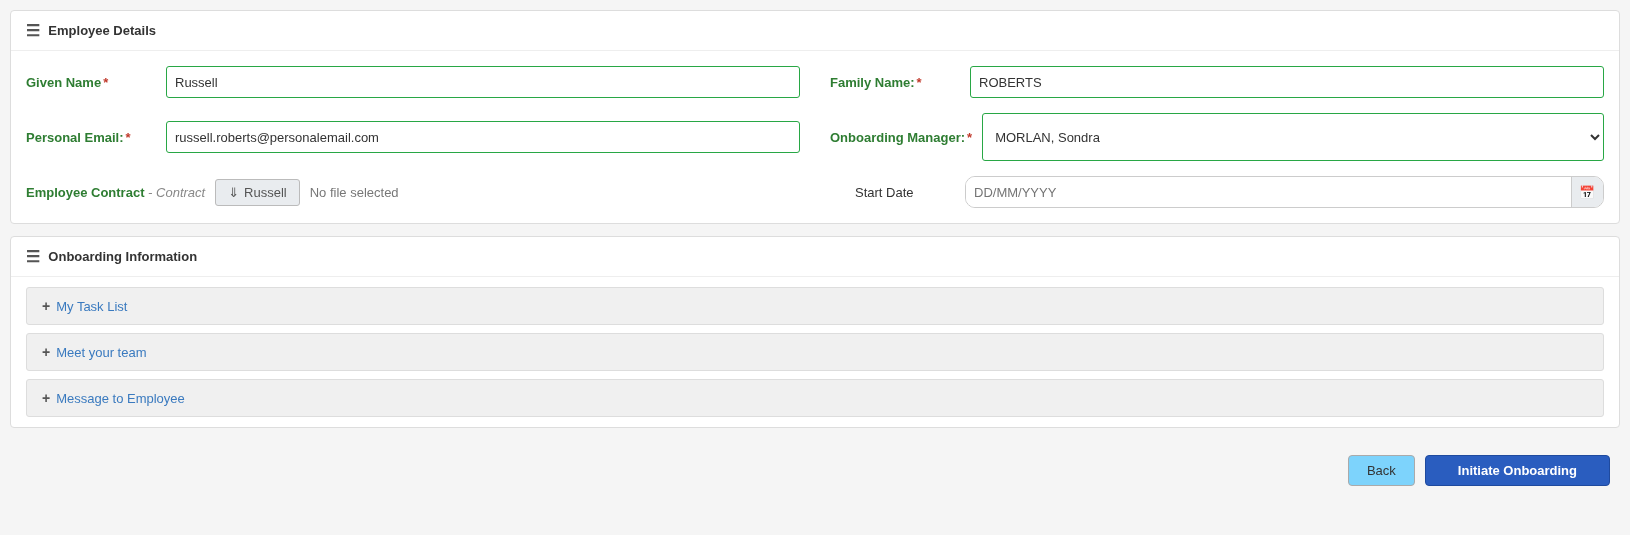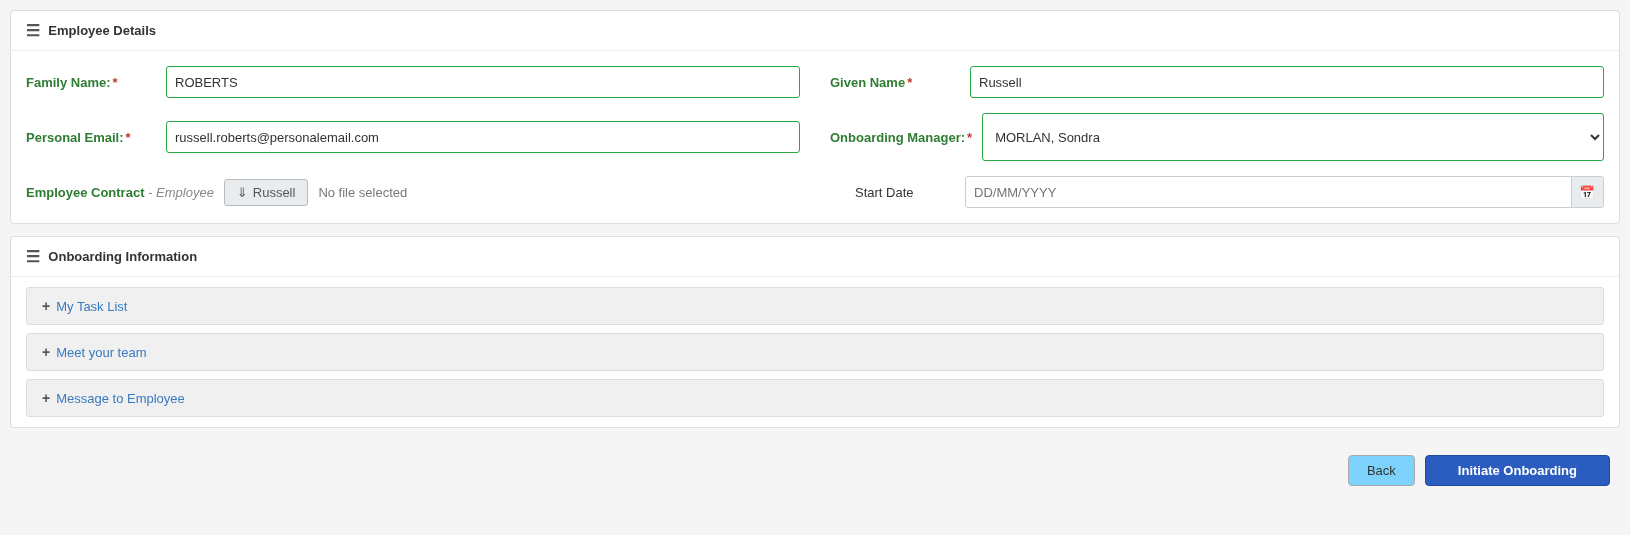--- a/index.html
+++ b/index.html
@@ -117,21 +117,21 @@
     .no-file-text {
       color: #777;
       font-size: 13px;
       text-align: center;
     }
 
     .date-input-wrapper {
       display: flex;
       align-items: flex-start;
       border: 1px solid #ccc;
-      border-radius: 3px;
+      border-radius: 10px;
       flex: 1;
       height: 32px;
       overflow: hidden;
     }
 
     .date-input {
       flex: 1;
       height: 100%;
       border: none;
       padding: 4px 8px;
@@ -229,30 +229,30 @@
 <div class="section-card">
   <div class="section-header">
     <span class="menu-icon">☰</span>
     <span>Employee Details</span>
   </div>
 
   <div class="form-grid">
 
     <div class="form-row">
       <label class="form-label">
+        <span>Given Name</span><span class="required">*</span>
+      </label>
+      <input class="form-input" type="text" value="Russell" style="">
+    </div>
+
+    <div class="form-row">
+      <label class="form-label">
         <span>Family Name:</span><span class="required">*</span>
       </label>
       <input class="form-input" type="text" value="ROBERTS" style="">
-    </div>
-
-    <div class="form-row">
-      <label class="form-label">
-        <span>Given Name</span><span class="required">*</span>
-      </label>
-      <input class="form-input" type="text" value="Russell" style="">
     </div>
 
     <div class="form-row">
       <label class="form-label">
         <span>Personal Email:</span><span class="required">*</span>
       </label>
       <input class="form-input" type="email" value="russell.roberts@personalemail.com" style="">
     </div>
 
     <div class="form-row">
@@ -262,21 +262,21 @@
       <select class="form-select">
         <option value="MORLAN, Sondra" selected="">MORLAN, Sondra</option>
         <option value="SMITH, John">SMITH, John</option>
         <option value="DOE, Jane">DOE, Jane</option>
       </select>
     </div>
 
     <div class="form-row">
       <label class="form-label">
         <span>Employee Contract</span>
-        <span class="optional">- Employee</span>
+        <span class="optional">- Contract</span>
       </label>
       <div class="upload-row">
         <button class="upload-btn">
           <span>⇓</span>
           <span>Russell</span>
         </button>
         <span class="no-file-text">No file selected</span>
       </div>
     </div>
 

